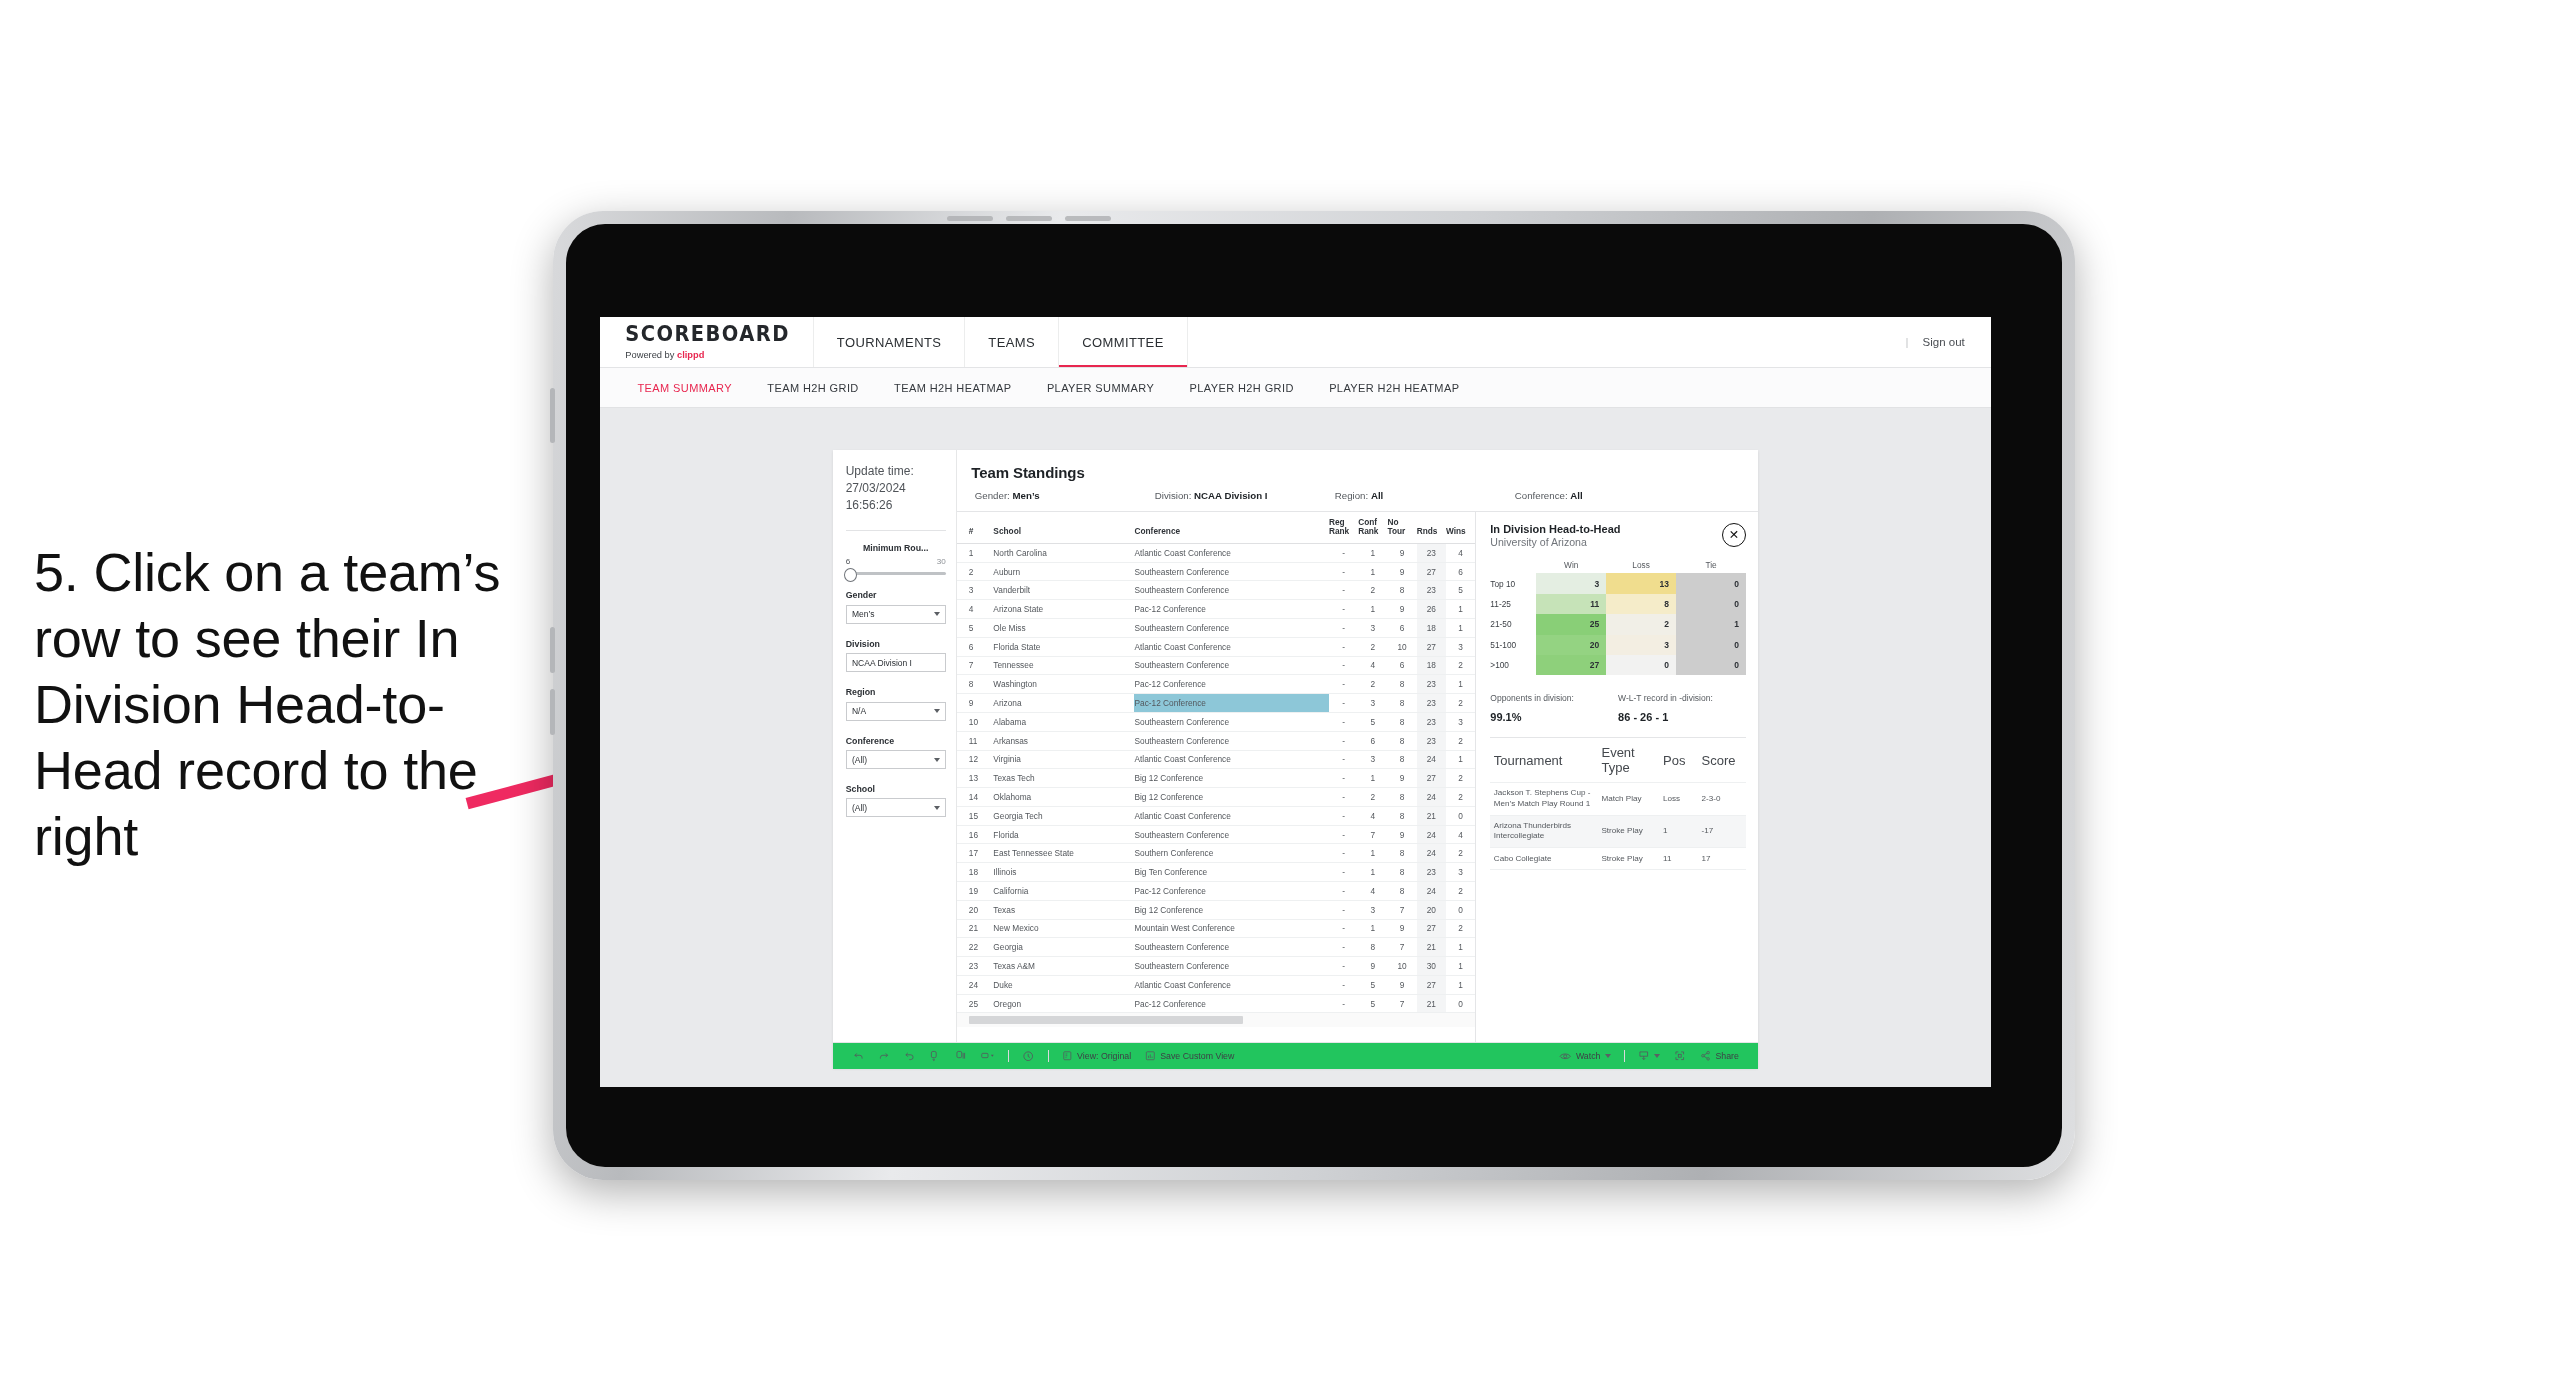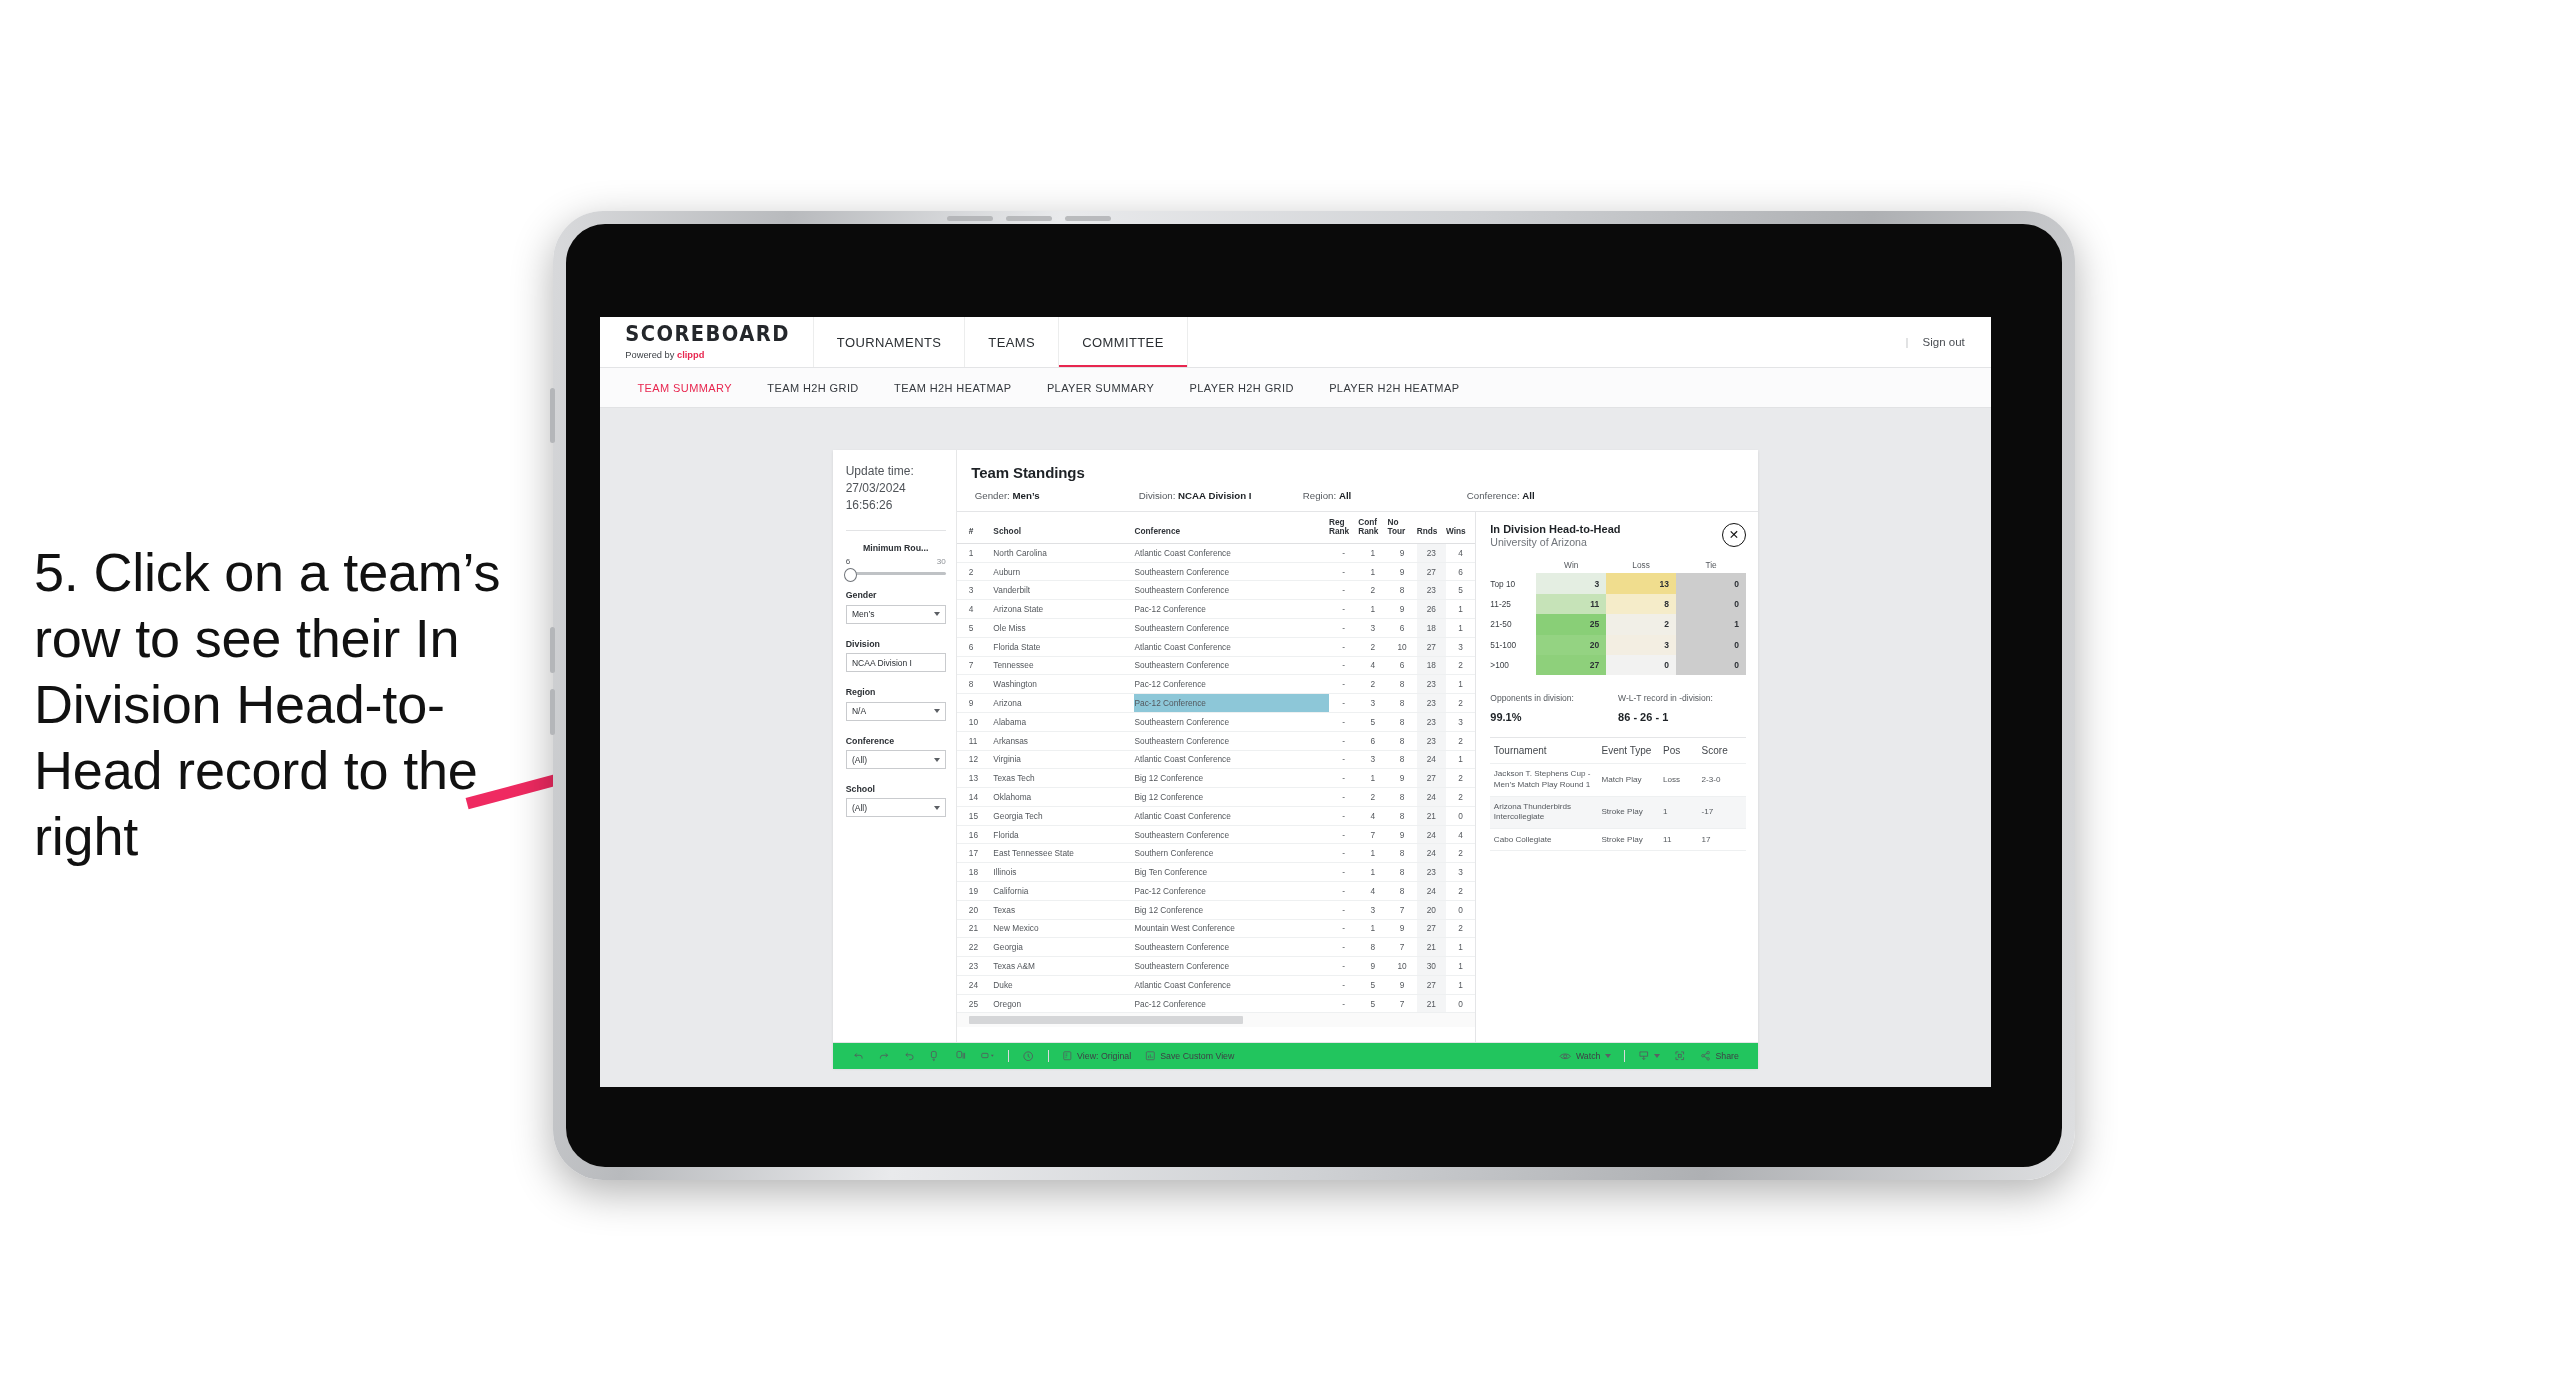--- a/index.html
+++ b/index.html
@@ -75,21 +75,21 @@
   .f-group{margin-bottom:15px;}
   .f-select{height:17px;border:0.9px solid #c9cbce;background:#fff;display:flex;align-items:center;
             justify-content:space-between;padding:0 4.4px 0 5.3px;font-size:8.5px;color:#2c3035;}
   .caret{width:0;height:0;border-left:3.1px solid transparent;border-right:3.1px solid transparent;
          border-top:4px solid #5b5f64;}
 
   
   #main{flex:1 1 auto;display:flex;flex-direction:column;min-width:0;}
   #sheet-head{padding:13.3px 0 0 14px;}
   #sheet-title{font-size:15px;font-weight:700;color:#1e2226;letter-spacing:-0.1px;}
-  #filter-strip{display:flex;font-size:9.7px;color:#55595e;margin:9.7px 0 0 3.5px;}
+  #filter-strip{display:flex;font-size:9.7px;color:#55595e;margin:9.7px 0 0 3.5px;gap:16px;}
   #filter-strip .fs{width:164px;}
   #filter-strip b{color:#1e2226;font-weight:700;}
   #content{flex:1 1 auto;display:flex;min-height:0;border-top:0.9px solid #e4e5e7;margin-top:9.7px;}
 
   
   #standings-wrap{width:518px;flex:0 0 518px;display:flex;flex-direction:column;min-height:0;}
   #standings{width:100%;border-collapse:collapse;table-layout:fixed;}
   #standings th{font-size:8.3px;font-weight:700;color:#2f3338;text-align:left;
                 padding:6.2px 0 6.2px 0;border-bottom:0.9px solid #dfe0e2;vertical-align:bottom;line-height:1.12;}
   #standings td{font-size:8.3px;color:#53575c;padding:3.9px 0;border-bottom:0.9px solid #eef0f1;}
@@ -118,21 +118,21 @@
   .hg-row{display:flex;align-items:stretch;height:20.4px;}
   .hg-row .lbl{width:46px;flex:0 0 46px;display:flex;align-items:center;font-size:8.3px;color:#3b3f44;}
   .hg-cell{flex:1 1 0;display:flex;align-items:center;justify-content:flex-end;
            padding-right:7px;font-size:8.5px;font-weight:700;color:#2c3035;box-sizing:border-box;}
   #h2h-stats{display:flex;margin-top:17.7px;}
   .stat{flex:1 1 0;}
   .stat .k{font-size:8.5px;color:#55595e;}
   .stat .v{font-size:11px;font-weight:700;color:#1e2226;margin-top:8px;}
   #h2h-events{margin-top:14px;border-top:0.9px solid #e4e5e7;}
   #events{width:100%;border-collapse:collapse;table-layout:fixed;}
-  #events th{font-size:10px;font-weight:400;color:#44484d;text-align:left;padding:7px 3.5px;border-bottom:0.9px solid #eef0f1;}
+  #events th{font-size:13px;font-weight:400;color:#44484d;text-align:left;padding:7px 3.5px;border-bottom:0.9px solid #eef0f1;}
   #events td{font-size:8.1px;color:#55595e;padding:5.3px 3.5px;border-bottom:0.9px solid #eef0f1;line-height:1.3;vertical-align:middle;}
   .e-t{width:44%;} .e-e{width:24%;} .e-p{width:14%;} .e-s{width:18%;}
   #events tr.alt td{background:#f5f6f7;}
 
   
   #toolbar{height:26.5px;flex:0 0 26.5px;border-top:0.9px solid #e4e5e7;display:flex;align-items:center;
            padding:0 12.4px;gap:0;background:#22c55e;}
   .tb{display:flex;align-items:center;gap:4.4px;font-size:8.8px;color:#3d4146;padding:0 7px;cursor:pointer;}
   .tb-sep{width:0.9px;height:12.4px;background:#d9dadc;margin:0 6.2px;}
   .tb svg{display:block;}

